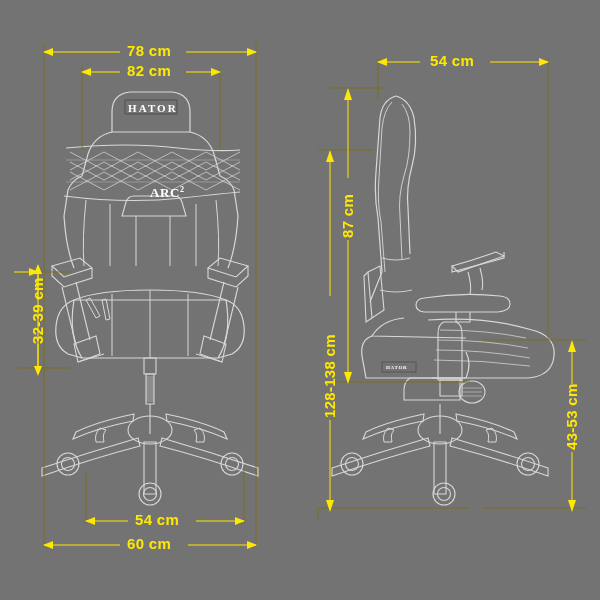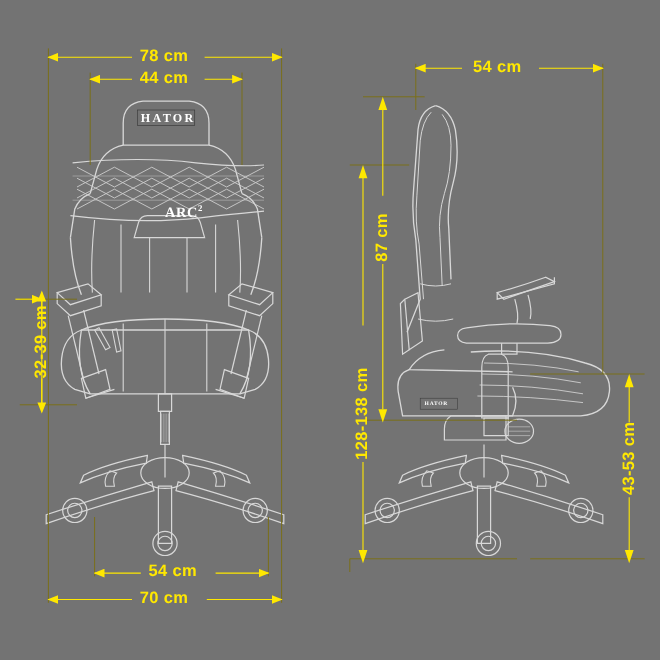--- a/index.html
+++ b/index.html
@@ -266,27 +266,27 @@
 
       <line x1="572" y1="348" x2="572" y2="384"></line>
       <line x1="572" y1="452" x2="572" y2="502"></line>
       <path d="M568,352 L572,340 L576,352 Z" fill="#ffe800" stroke="none"></path>
       <path d="M568,500 L572,512 L576,500 Z" fill="#ffe800" stroke="none"></path>
     </g>
   </svg>
 
   <div class="lbl" style="left:127px;top:43px;">78 cm</div>
 
-  <div class="lbl" style="left:127px;top:63px;">44 cm</div>
+  <div class="lbl" style="left:127px;top:63px;">82 cm</div>
 
   <div class="lbl vert" style="left:30px;top:344px;transform:rotate(-90deg);">32-39 cm</div>
 
   <div class="lbl" style="left:135px;top:512px;">54 cm</div>
 
-  <div class="lbl" style="left:127px;top:536px;">70 cm</div>
+  <div class="lbl" style="left:127px;top:536px;">60 cm</div>
 
   <div class="lbl" style="left:430px;top:53px;">54 cm</div>
 
   <div class="lbl vert" style="left:340px;top:238px;transform:rotate(-90deg);">87 cm</div>
 
   <div class="lbl vert" style="left:322px;top:418px;transform:rotate(-90deg);">128-138 cm</div>
 
   <div class="lbl vert" style="left:564px;top:450px;transform:rotate(-90deg);">43-53 cm</div>
 
   <div class="brand" id="hator-top" style="left:128px;top:103px;">HATOR</div>

